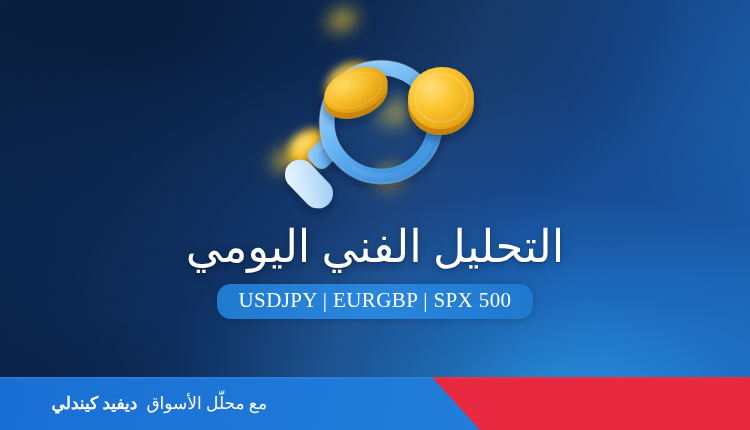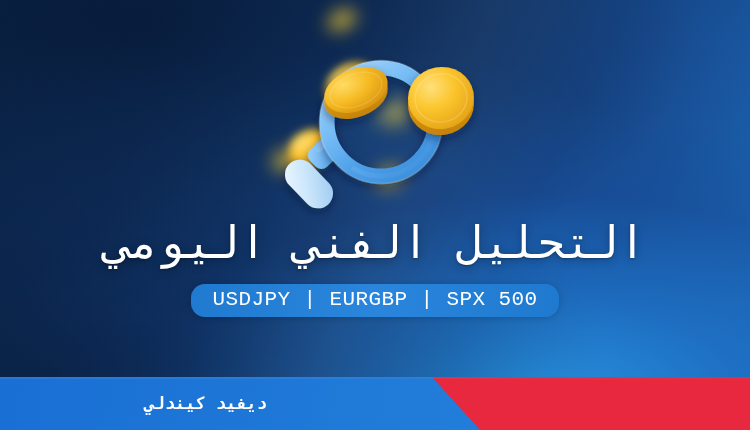--- a/index.html
+++ b/index.html
@@ -7,21 +7,21 @@
     margin: 0;
     padding: 0;
     background: #000;
   }
 
   #banner {
     position: relative;
     width: 750px;
     height: 430px;
     overflow: hidden;
-    font-family: Liberation Mono, monospace;
+    font-family: Liberation Serif, serif;
     user-select: none;
   }
 
   
   .bg-base {
     position: absolute;
     inset: 0;
     background:
       radial-gradient(ellipse 95% 85% at 72% 92%,
           rgba(41,148,226,0.95) 0%,
@@ -302,18 +302,19 @@
   <div class="badge-wrap">
     <span class="badge">USDJPY | EURGBP  | SPX 500</span>
   </div>
 
   <div class="bottom-bar">
     <div class="bar-blue"></div>
     <div class="bar-red"></div>
     <div class="bar-topline"></div>
 
     <div class="bar-left-text">
+      <span class="lead">مع محلّل الأسواق</span>
       <span class="name">ديفيد كيندلي</span>
     </div>
 
   </div>
 
 </div>
 
 </body></html>

